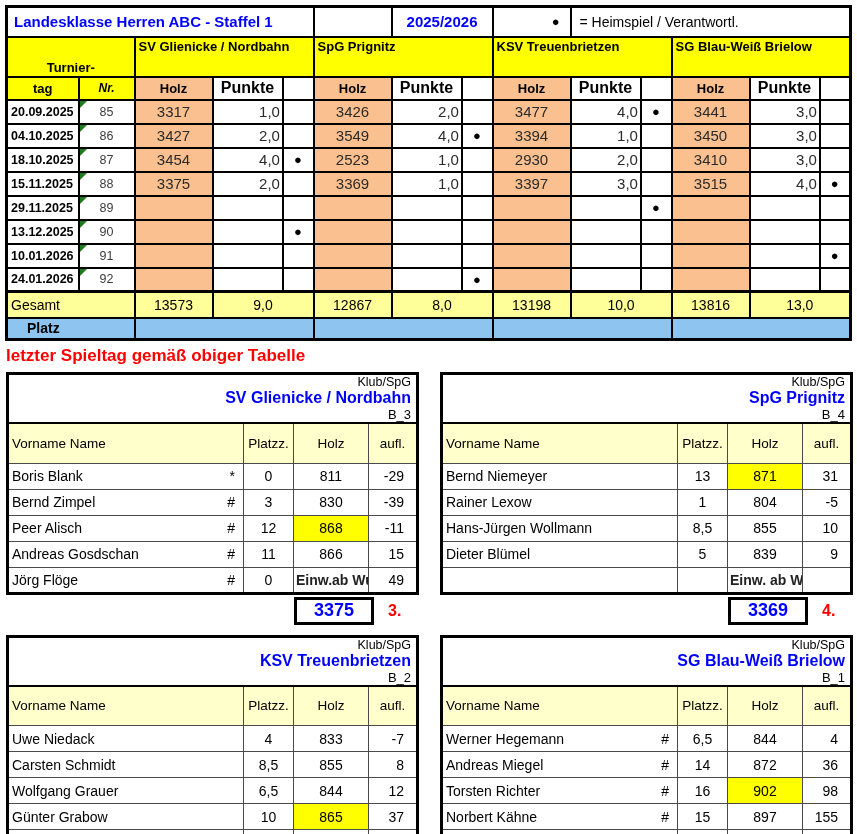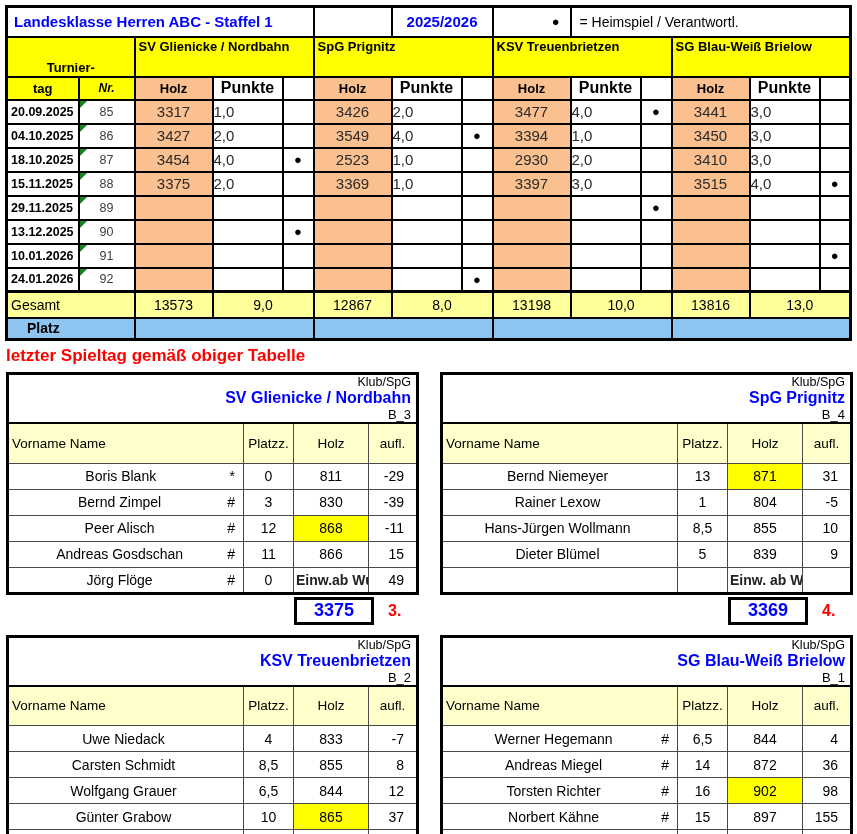--- a/index.html
+++ b/index.html
@@ -26,21 +26,21 @@
   td.tagh{background:var(--yellow); font-size:13px;}
   td.nrh{background:var(--yellow); font-size:12px;font-style:italic;}
   td.holzh{background:var(--orange); font-size:13px; border-left-width:3px;}
   td.punkteh{font-size:16px;}
   td.doth{border-left:1px solid #999;}
   tr.drow td{height:24px;}
   td.date{font-size:12.5px; font-weight:bold; padding-left:3px;}
   td.nr{font-size:12.5px; color:#3c3c3c; text-align:center;}
   td.nr::before{content:""; position:absolute; top:0; left:0; border-top:7px solid var(--green-corner); border-right:7px solid transparent;}
   td.holz{background:var(--orange); font-size:15px; color:#2a2a2a; text-align:center; border-left-width:3px;}
-  td.punkte{font-size:15px; color:#2a2a2a; text-align:left;}
+  td.punkte{font-size:15px; color:#2a2a2a; text-align:center;padding-left:44px;}
   td.dot{font-size:13px; text-align:center; border-left:1px solid #999;}
   tr.gesamt td{height:26px; background:var(--pale-yellow); font-weight:normal; border-top-width:3px;}
   td.glabel{font-size:14px; padding-left:3px;}
   td.gholz{font-size:14px; text-align:center; border-left-width:3px;}
   td.gpunkte{font-size:14px; text-align:center;}
   tr.platz td{height:22px; background:var(--platz-blue);padding-left:19px;}
   td.plabel{font-size:14px; font-weight:bold; padding-left:3px;}
   td.pcell{border-left-width:3px;}
 
   
@@ -52,21 +52,21 @@
   table.ctable td{border:1.5px solid #4a4a4a; overflow:hidden; white-space:nowrap;}
   tr.krow td{height:28px; border-bottom:2px solid #000; border-left:1.5px solid #000; border-right:1.5px solid #000;}
   .krowin{display:flex; align-items:flex-end; padding:0 5px 0 4px;flex-direction:column;}
   .kpfx{font-size:12.5px;}
   .kname{font-size:16px; font-weight:bold; color:var(--blue-text); margin-left:6px;}
   .kcode{font-size:13px; margin-left:auto;}
   tr.chead td{height:40px; background:var(--club-header-yellow); font-size:13.5px;}
   td.hname{padding-left:3px;}
   td.hpz,td.hholz,td.haufl{text-align:center;}
   tr.prow td{height:26px; font-size:14px;}
-  td.pname{padding:0 8px 0 3px;text-align:center;}
+  td.pname{padding:0 8px 0 3px;}
   td.pname .marker{float:right;}
   td.pz{text-align:center;}
   td.ph{text-align:center;}
   td.ph.hl{background:var(--highlight);text-align:center;}
   td.pa{text-align:right; padding-right:12px;}
   td.einwcell{font-size:9px; padding-left:2px; font-weight:bold; color:#222;}
   .totals{display:flex; align-items:center; margin-top:2px; height:28px;}
   .tspacer{width:288px;}
   .tbox{width:80px; height:28px; border:3px solid #000; background:#fff; color:var(--blue-text);
         font-weight:bold; font-size:18px; display:flex; align-items:center; justify-content:center;}

